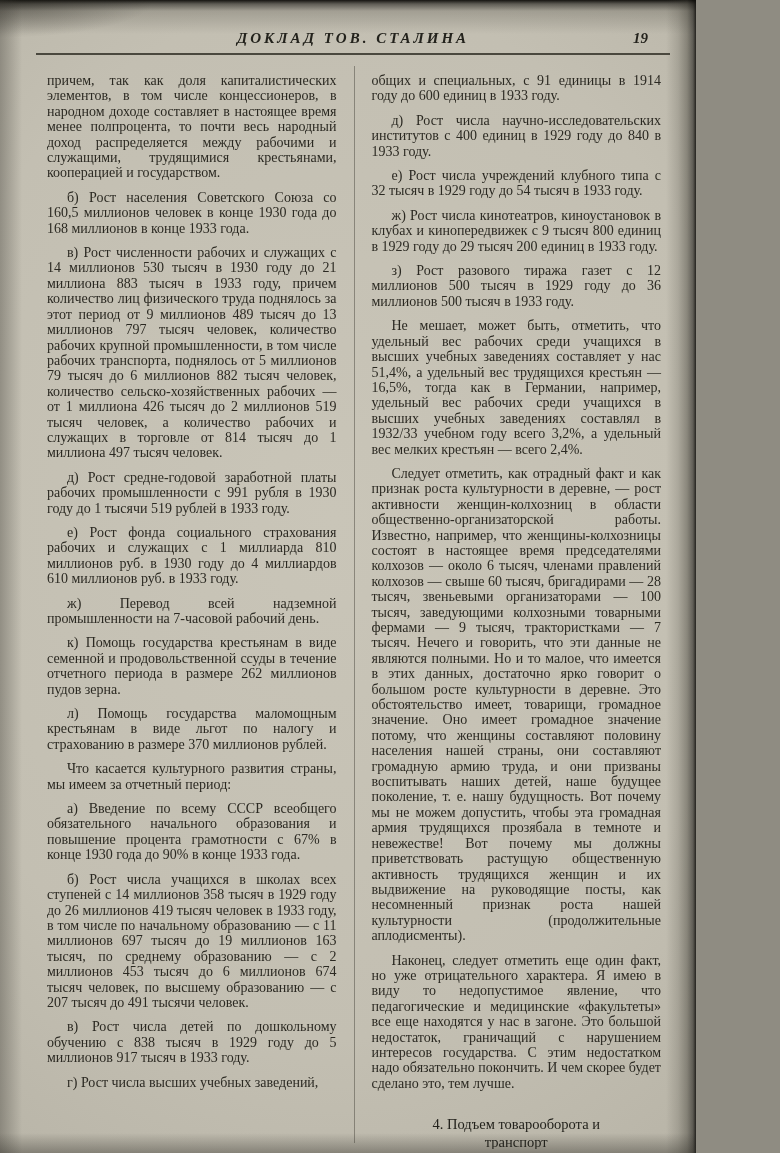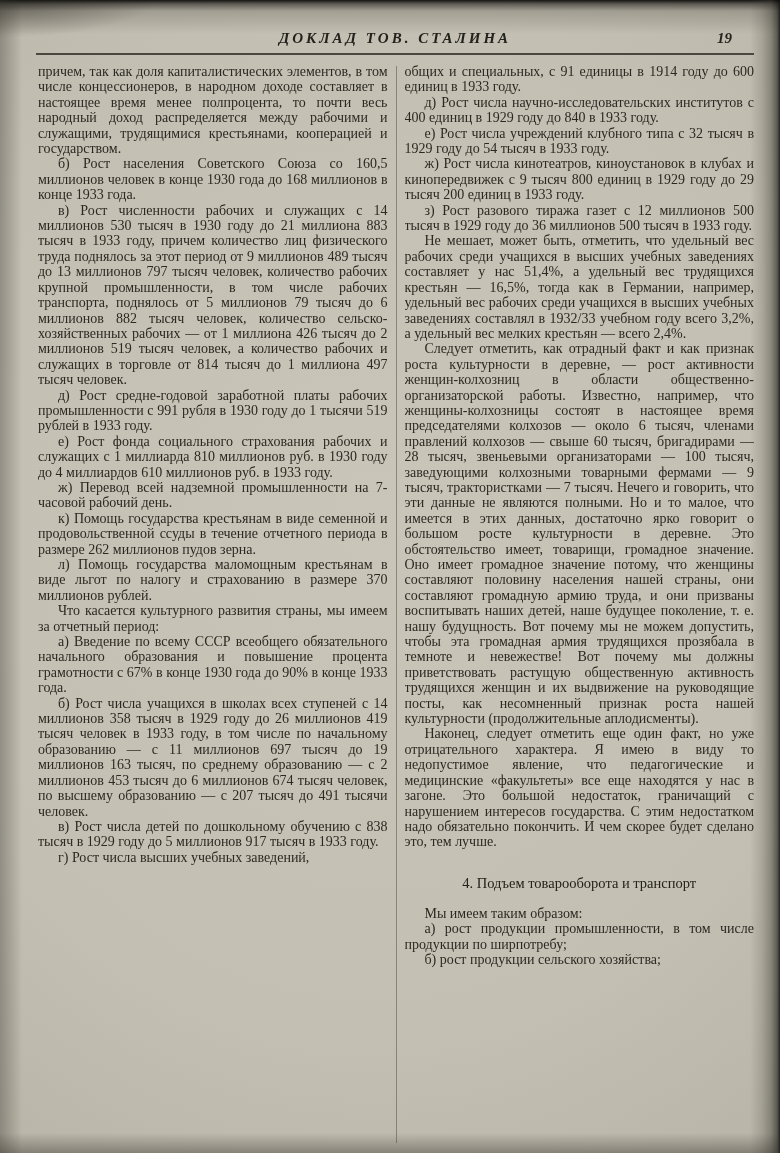--- a/index.html
+++ b/index.html
@@ -2,21 +2,21 @@
 <html lang="ru"><head>
 <meta charset="utf-8">
 <style>
   html,body{margin:0;padding:0;}
   body{
     width:780px;height:1153px;overflow:hidden;
     background:#8f8c82;
     font-family:"Liberation Serif","DejaVu Serif",serif;
   }
   .scan{
-    position:relative;width:780px;height:1153px;overflow:hidden;
+    position:relative;width:696px;height:1153px;overflow:hidden;
     background:radial-gradient(ellipse 120% 90% at 48% 45%,
       #c9c5b8 0%, #c3bfb2 50%, #b5b1a4 82%, #a6a297 100%);
     color:#2b2922;
   }
   
   .art{position:absolute;pointer-events:none;}
   .art-top{top:0;left:0;right:0;height:34px;
     background:linear-gradient(180deg, rgba(12,11,8,0.95) 0px, rgba(12,11,8,0.55) 4px,
       rgba(45,43,36,0.22) 11px, rgba(0,0,0,0) 34px);}
   .art-top-left{top:0;left:0;width:220px;height:60px;
@@ -37,21 +37,21 @@
   .pageno{position:absolute;right:18px;top:0;font-style:italic;font-weight:bold;font-size:15px;color:#23221c;}
   .head-rule{position:absolute;top:53px;left:36px;right:26px;height:2px;background:#4a483e;}
 
   .columns{
     position:absolute;top:64px;left:38px;right:26px;bottom:4px;
     display:flex;overflow:hidden;
   }
   .col{flex:1 1 0;overflow:hidden;}
   .col-divider{width:1px;background:rgba(62,60,52,0.45);margin:2px 8px 6px 8px;}
   .col p{
-    margin:0;text-indent:20px;text-align:justify;
+    margin:9px;text-indent:20px;text-align:justify;
     font-size:14px;line-height:15.4px;color:#2b2922;
     hyphens:auto;
   }
   .col p.flush{text-indent:0;}
   .section-heading{
     font-weight:normal;font-size:14.5px;line-height:18px;
     text-align:center;margin:24px 40px 14px 40px;color:#23221c;
   }
 </style>
 </head>

